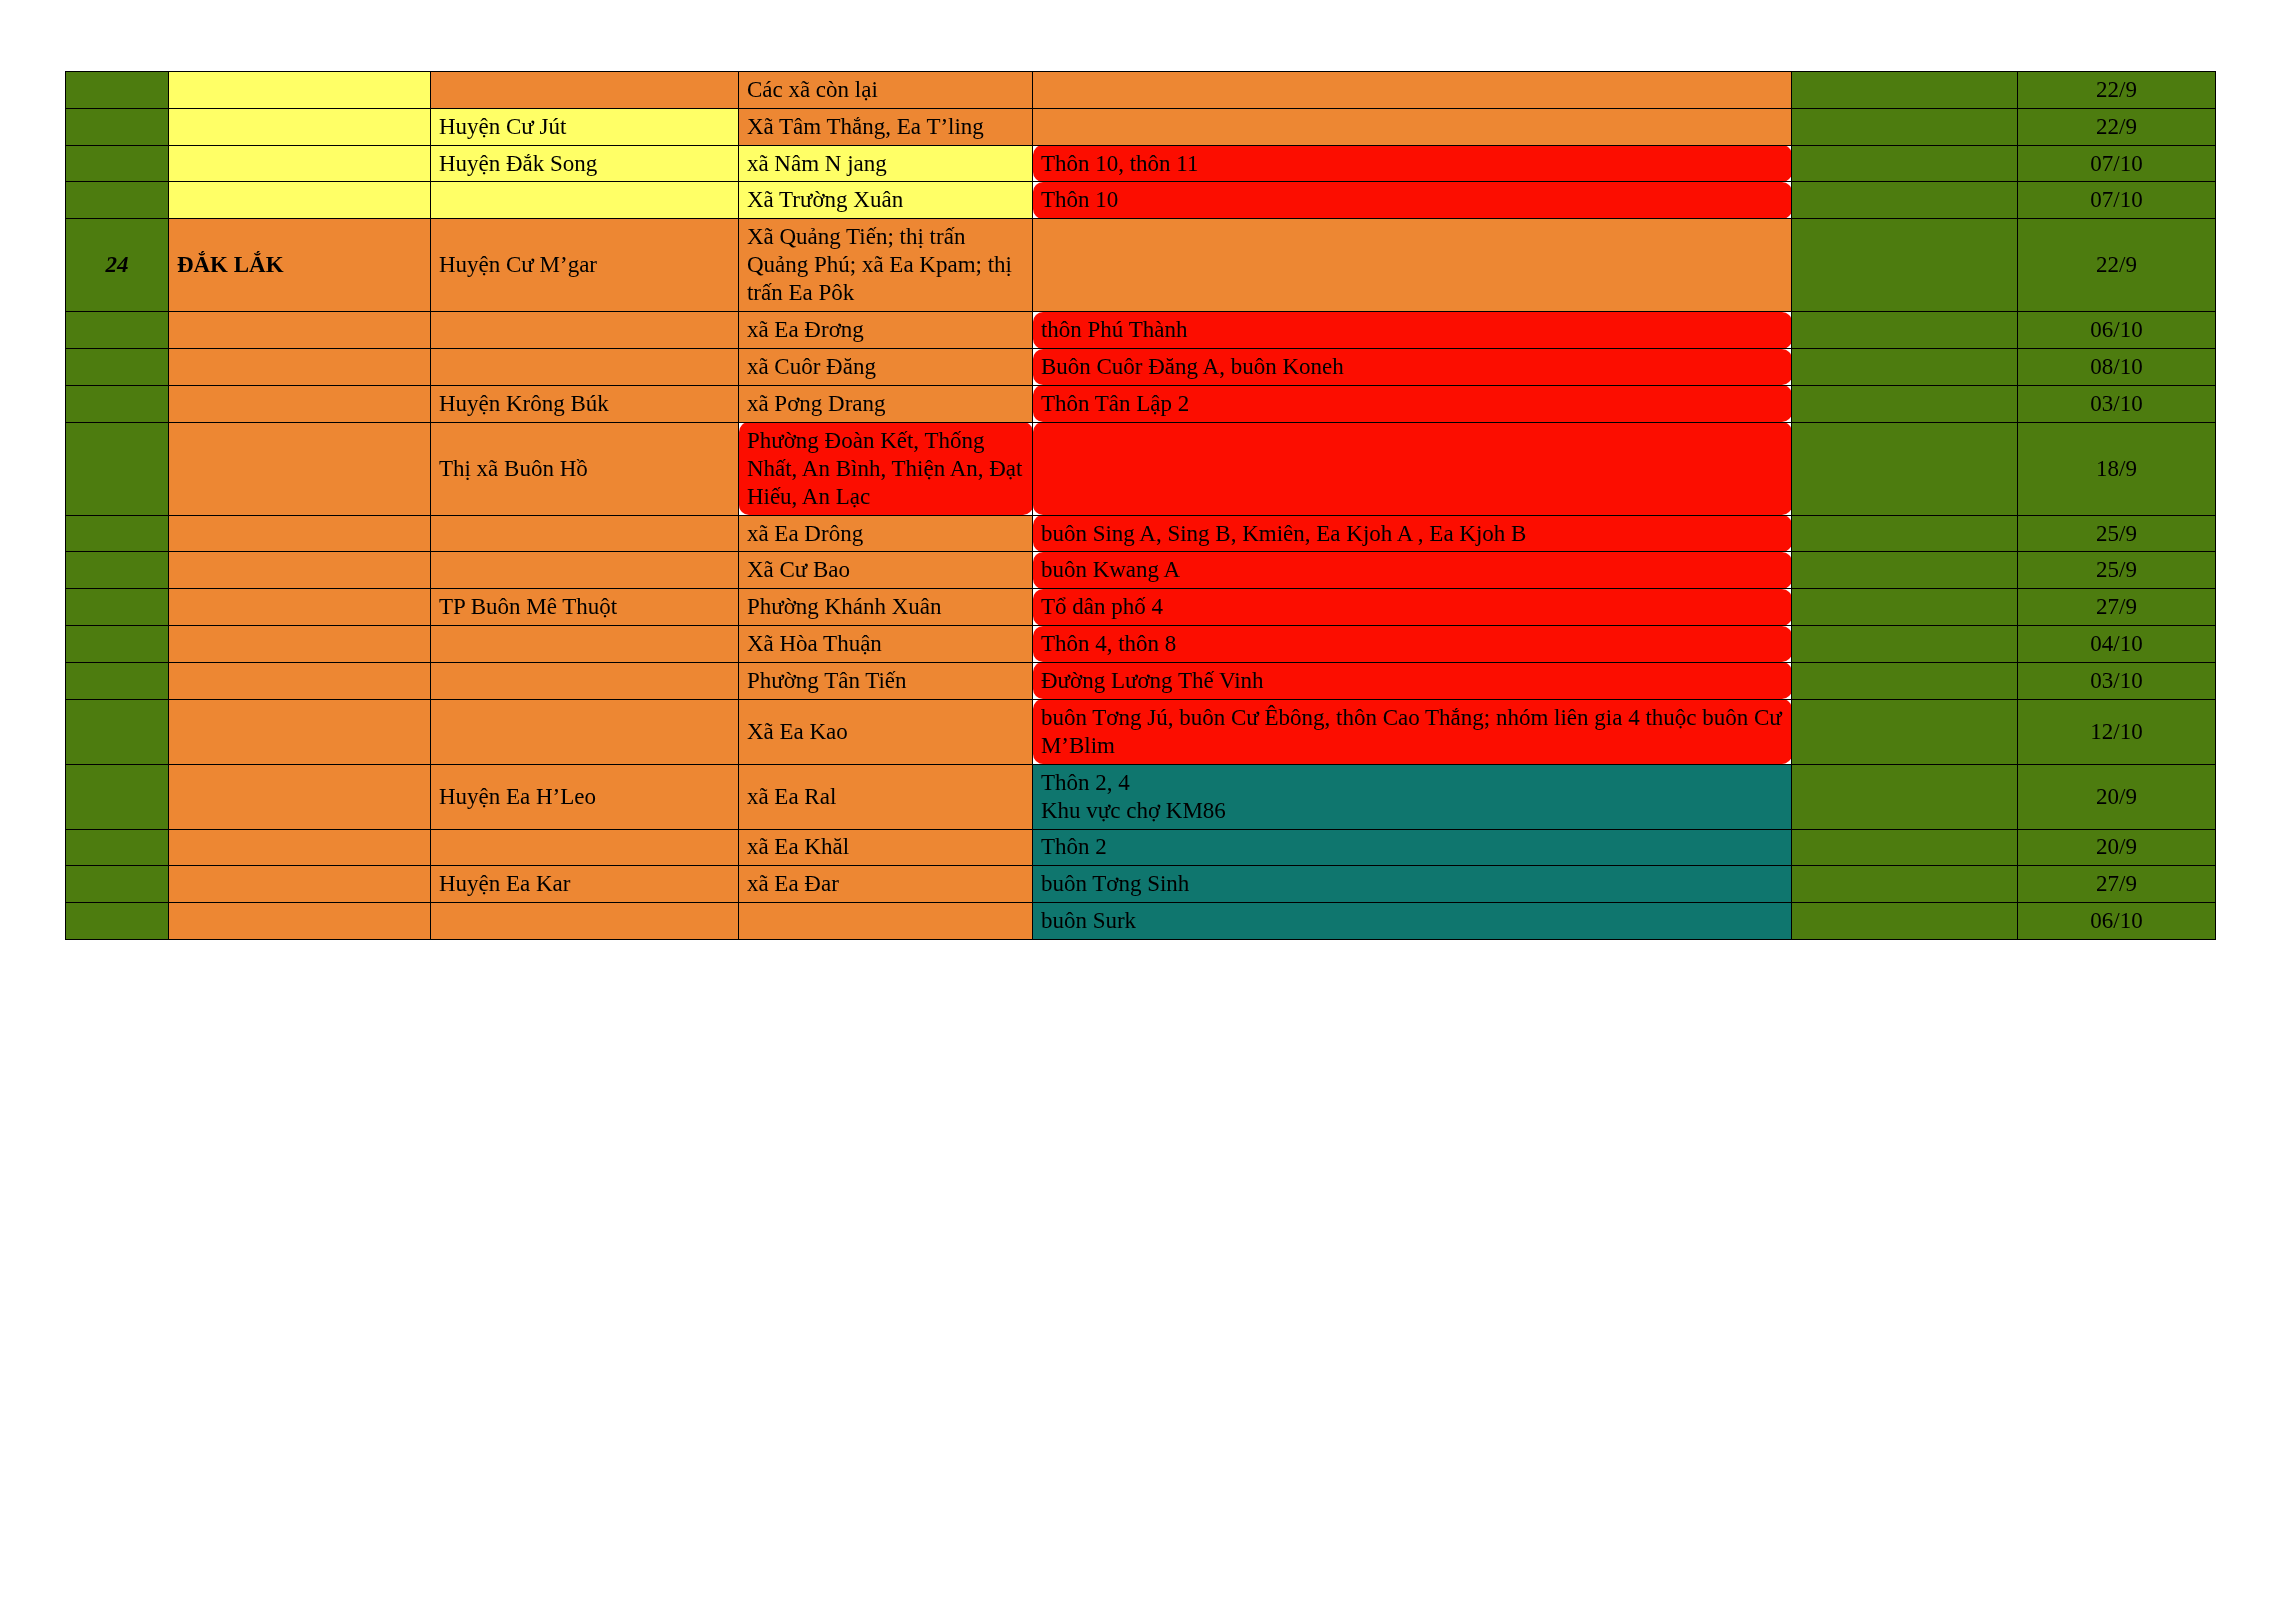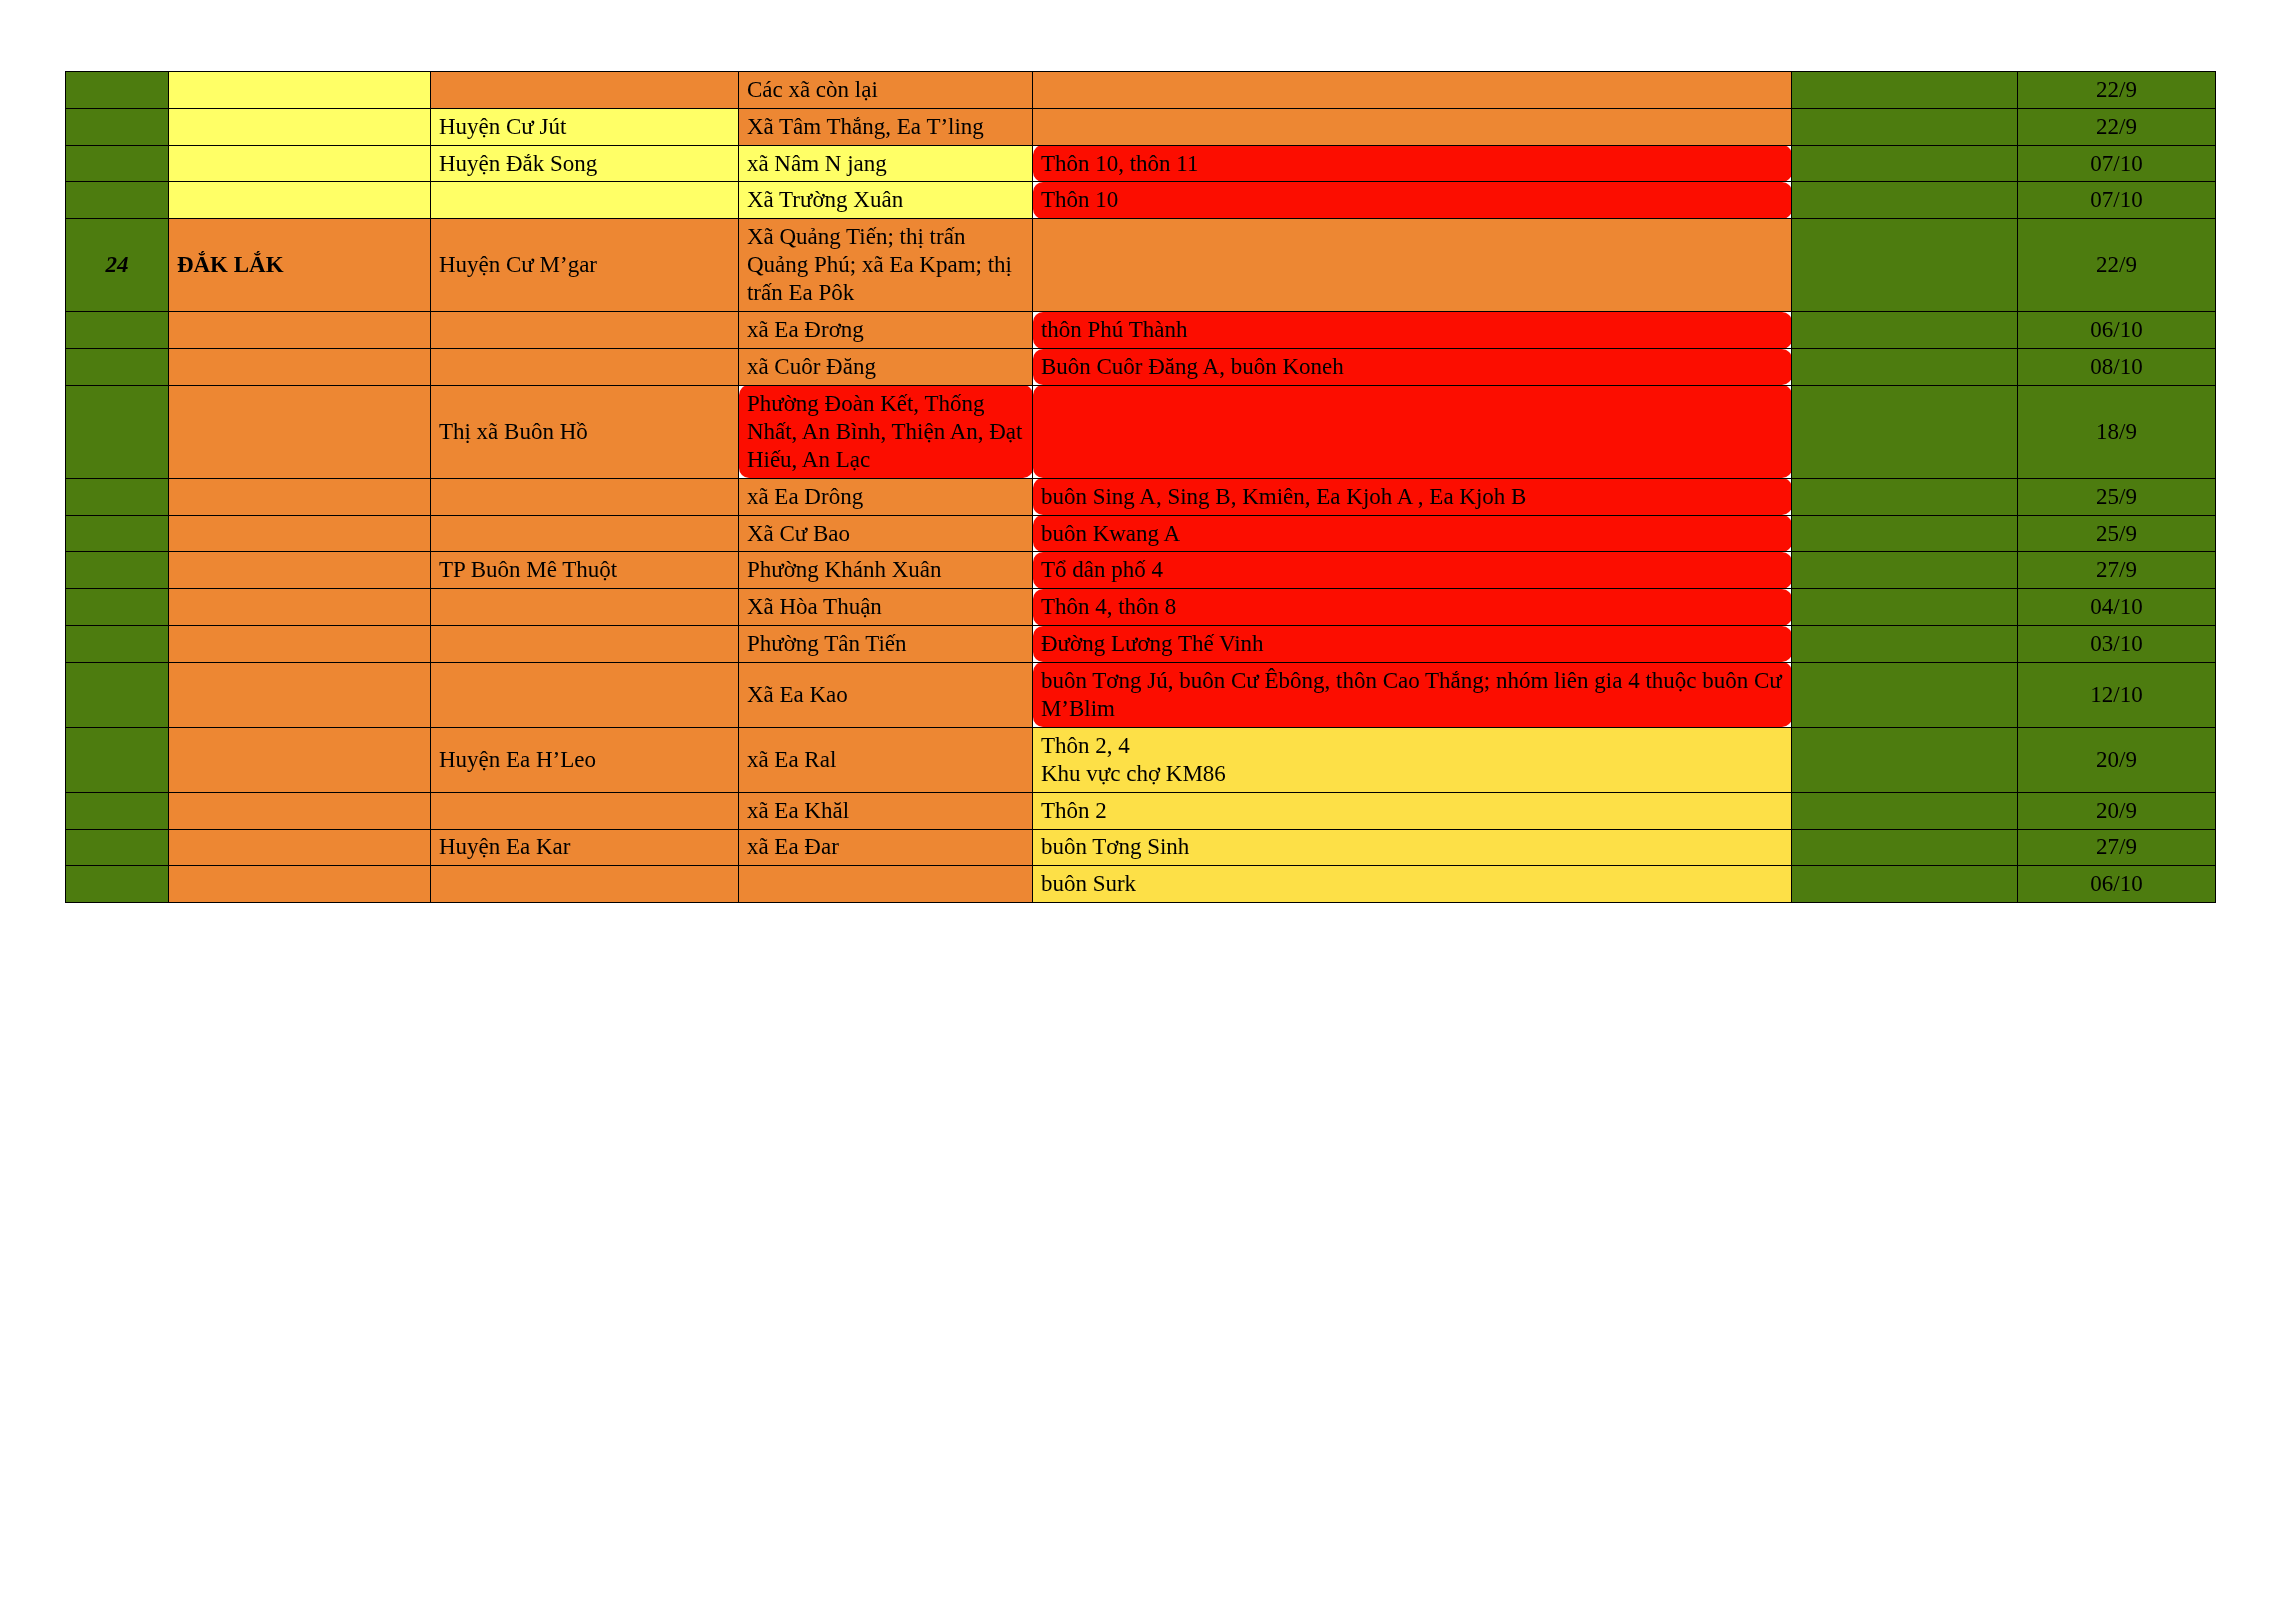--- a/index.html
+++ b/index.html
@@ -65,21 +65,21 @@
   }
   .cell-date {
     text-align: center;
     font-size: 23.6px;
   }
 
   
   .fill-orange { background: #ed8733; }
   .fill-yellow { background: #ffff66; }
   .fill-red    { background: #fc0d00; border-radius: 10px; }
-  .fill-peach  { background: #fde047; }
+  .fill-peach  { background: #0f766e; }
   .fill-white  { background: #4d7c0f; }
 
   .txt-dark   { color: #000000; }
   .txt-red    { color: #e8271c; }
   .txt-darkred{ color: #b01007; }
   .txt-onred  { color: #2a0b06; }
 
   .nowrap-lines { white-space: pre-line; }
 </style>
 </head>
@@ -156,20 +156,29 @@
           <td class="cell-prov fill-orange"></td>
           <td class="cell-dist fill-orange"></td>
           <td class="cell-commune fill-orange">xã Cuôr Đăng</td>
           <td class="cell-area nowrap-lines fill-red txt-onred">Buôn Cuôr Đăng A, buôn Koneh</td>
           <td class="cell-blank fill-white"></td>
           <td class="cell-date fill-white">08/10</td>
         </tr>
         <tr>
           <td class="cell-no fill-white"></td>
           <td class="cell-prov fill-orange"></td>
+          <td class="cell-dist fill-orange">Huyện Krông Búk</td>
+          <td class="cell-commune fill-orange">xã Pơng Drang</td>
+          <td class="cell-area nowrap-lines fill-red txt-onred">Thôn Tân Lập 2</td>
+          <td class="cell-blank fill-white"></td>
+          <td class="cell-date fill-white">03/10</td>
+        </tr>
+        <tr>
+          <td class="cell-no fill-white"></td>
+          <td class="cell-prov fill-orange"></td>
           <td class="cell-dist fill-orange">Thị xã Buôn Hồ</td>
           <td class="cell-commune fill-red txt-darkred">Phường Đoàn Kết, Thống Nhất, An Bình, Thiện An, Đạt Hiếu, An Lạc</td>
           <td class="cell-area nowrap-lines fill-red txt-onred"></td>
           <td class="cell-blank fill-white"></td>
           <td class="cell-date fill-white">18/9</td>
         </tr>
         <tr>
           <td class="cell-no fill-white"></td>
           <td class="cell-prov fill-orange"></td>
           <td class="cell-dist fill-orange"></td>

